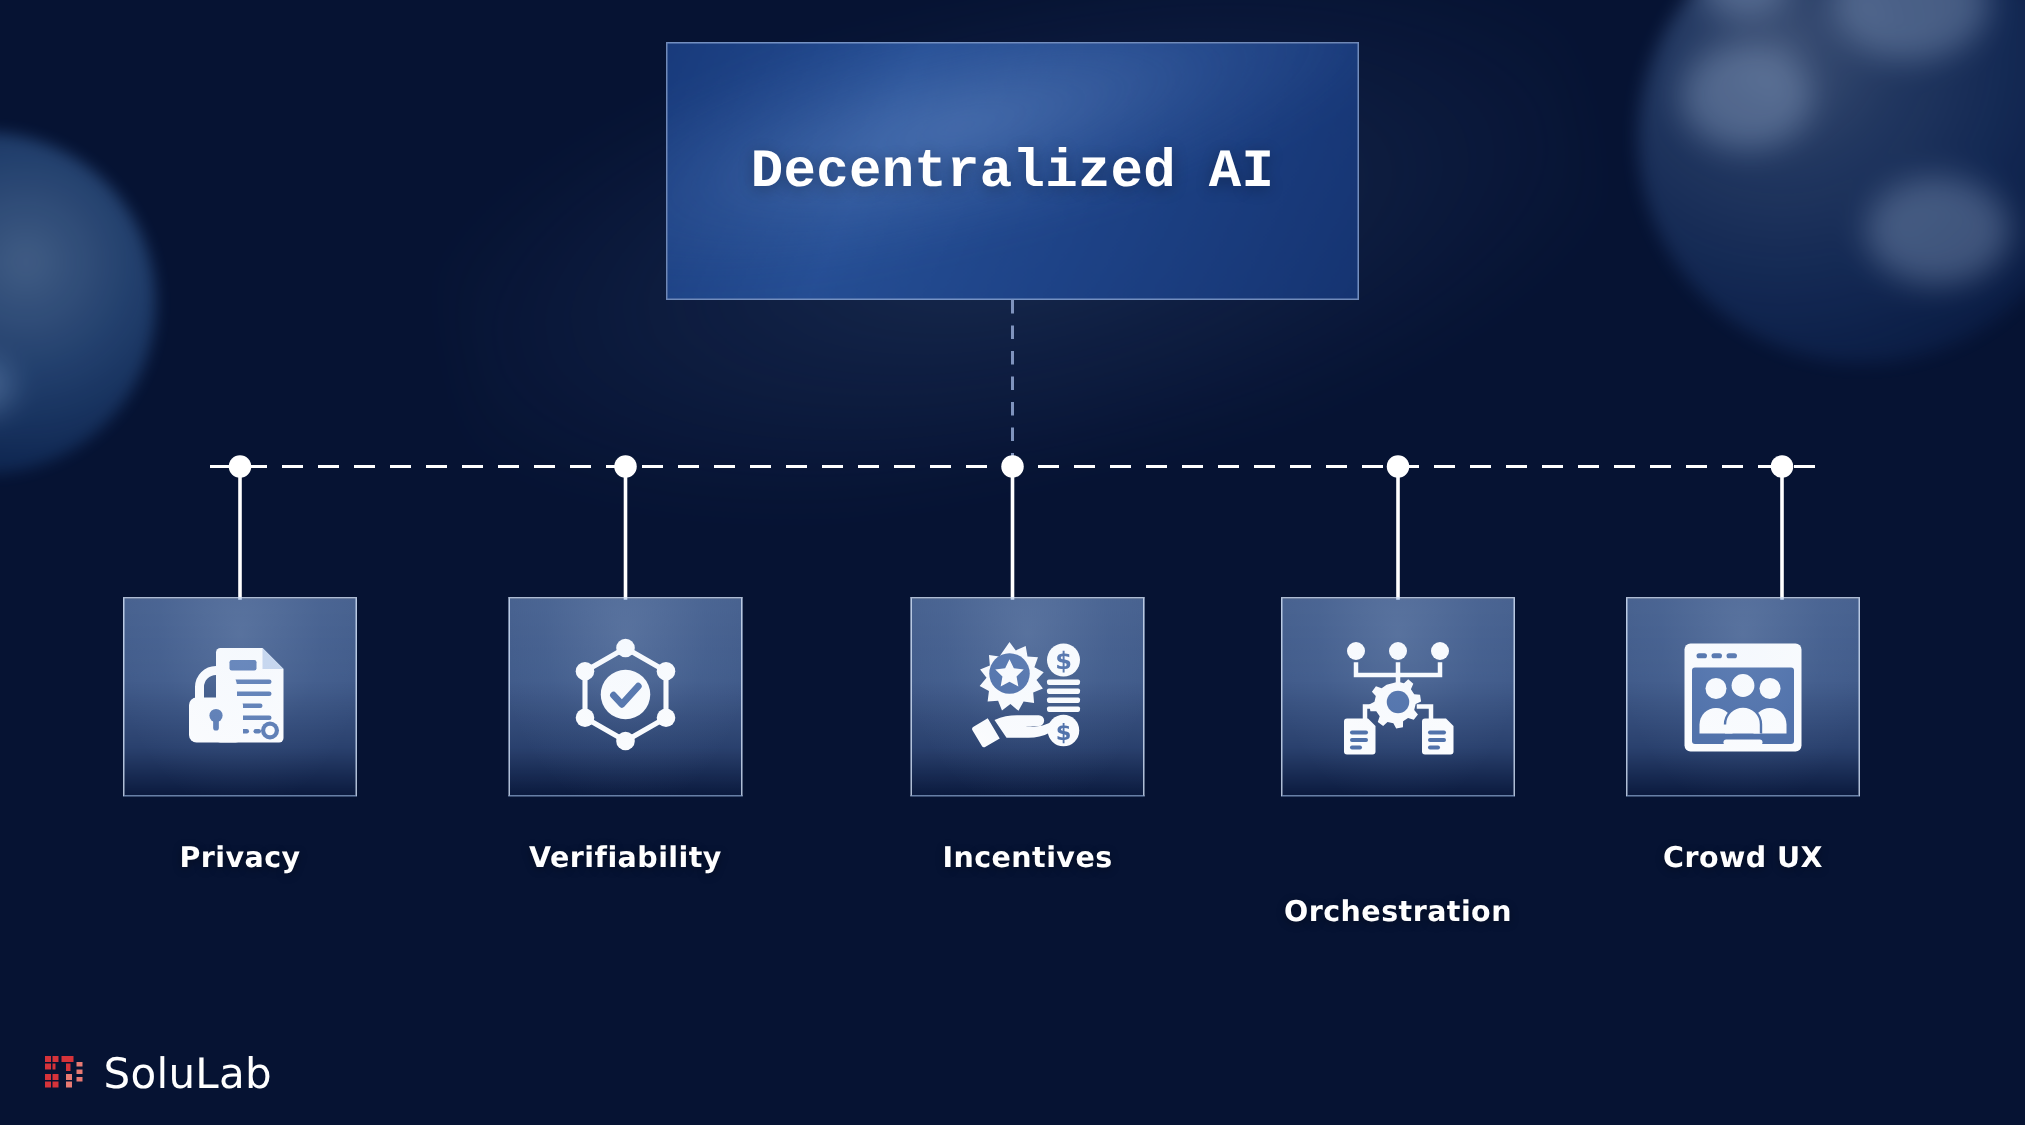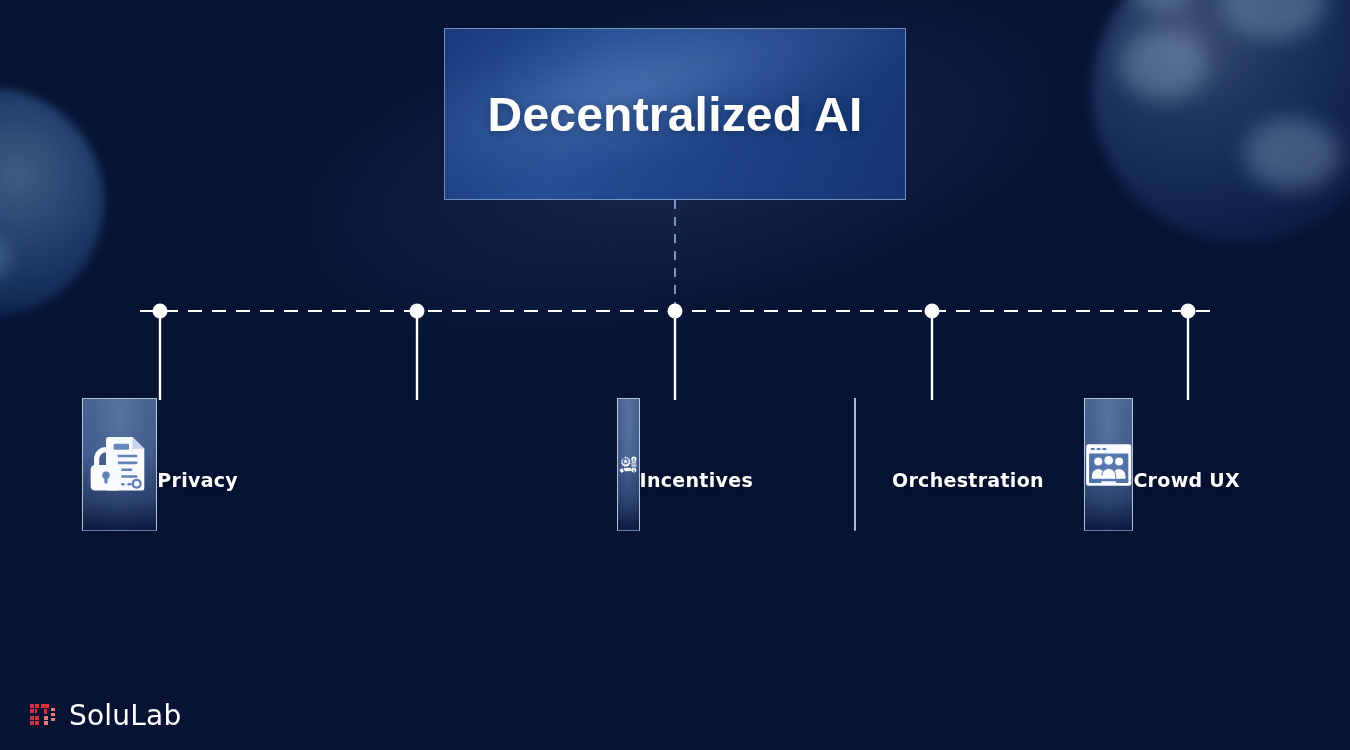--- a/index.html
+++ b/index.html
@@ -82,42 +82,42 @@
     position:absolute;
     width:520px; height:150px;
     left:-40px; top:-26px;
     background:radial-gradient(ellipse at 45% 50%, rgba(150,185,235,0.30) 0%, rgba(110,150,210,0.12) 45%, rgba(80,120,180,0) 75%);
     transform:rotate(-14deg);
     filter:blur(10px);
   }
   #title-text {
     position:relative;
     color:#ffffff;
-    font-size:48px;
+    font-size:36px;
     font-weight:700;
     letter-spacing:0.2px;
-    font-family:Liberation Sans, sans-serif;
+    font-family:Liberation Mono, monospace;
     text-shadow:0 2px 10px rgba(0,0,0,0.30);
   }
 
   
   #connectors {
     position:absolute;
     left:0; top:0;
     width:1350px; height:750px;
     pointer-events:none;
   }
 
   
   .card-wrap {
     position:absolute;
     top:398px;
     width:156px;
     display:flex;
-    flex-direction:row;
+    flex-direction:column;
     align-items:center;
   }
   .card {
     position:relative;
     width:156px; height:133px;
     border:1px solid rgba(214,228,248,0.80);
     border-bottom-color:rgba(214,228,248,0.22);
     background:
       linear-gradient(180deg, rgba(112,146,200,0.62) 0%, rgba(104,139,196,0.60) 42%, rgba(84,118,178,0.46) 76%, rgba(46,80,146,0.12) 100%);
     display:flex;
@@ -227,20 +227,40 @@
 
           <rect x="9" y="43" width="36" height="30" rx="5"></rect>
           <circle cx="27" cy="55" r="4.4" fill="#5d7db4"></circle>
           <rect x="25.1" y="55" width="3.8" height="10" rx="1.9" fill="#5d7db4"></rect>
         </g>
       </svg>
     </div>
     <div class="card-label">Privacy</div>
   </div>
 
+  <div class="card-wrap" style="left:339px;">
+    <div class="card">
+      <svg width="86" height="86" viewBox="0 0 86 86">
+        <g stroke="#ffffff" stroke-width="3.4" fill="none" stroke-linejoin="round">
+          <polygon points="43,10 70,25.5 70,56.5 43,72 16,56.5 16,25.5"></polygon>
+        </g>
+        <g fill="#ffffff">
+          <circle cx="43" cy="10" r="6.2"></circle>
+          <circle cx="70" cy="25.5" r="6.2"></circle>
+          <circle cx="70" cy="56.5" r="6.2"></circle>
+          <circle cx="43" cy="72" r="6.2"></circle>
+          <circle cx="16" cy="56.5" r="6.2"></circle>
+          <circle cx="16" cy="25.5" r="6.2"></circle>
+          <circle cx="43" cy="41" r="16.5"></circle>
+        </g>
+        <path d="M35 41.5 l5.6 6 L51.5 35.5" fill="none" stroke="#4e6fa8" stroke-width="4.6" stroke-linecap="round" stroke-linejoin="round"></path>
+      </svg>
+    </div>
+    <div class="card-label">Verifiability</div>
+  </div>
 
   <div class="card-wrap" style="left:597px;padding-left:20px;">
     <div class="card">
       <svg width="88" height="86" viewBox="0 0 88 86">
         <g fill="#ffffff">
 
           <path d="M32 6 l4.2 5.6 6.6 -3 1.2 7 7 0.6 -2.4 6.6 6.2 3.4 -4.8 5.2 4.3 5.6 -6.5 2.6 0.6 7 -7 -0.9 -3.4 6.2 -5.4 -4.6 -5.6 4.3 -2.6 -6.5 -7 0.6 0.9 -7 -6.2 -3.4 4.6 -5.4 -4.3 -5.6 6.5 -2.6 -0.6 -7 7 0.9 z"></path>
           <circle cx="32" cy="27" r="13.5" fill="#4e6fa8"></circle>
           <path d="M32 17.5 l2.9 6 6.6 0.9 -4.8 4.6 1.2 6.6 -5.9 -3.1 -5.9 3.1 1.2 -6.6 -4.8 -4.6 6.6 -0.9 z"></path>
 

